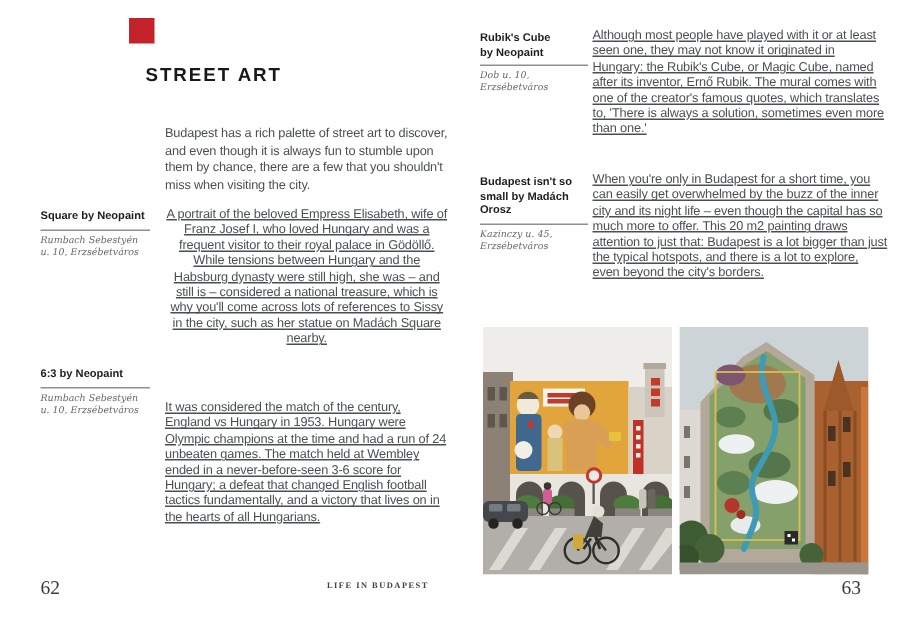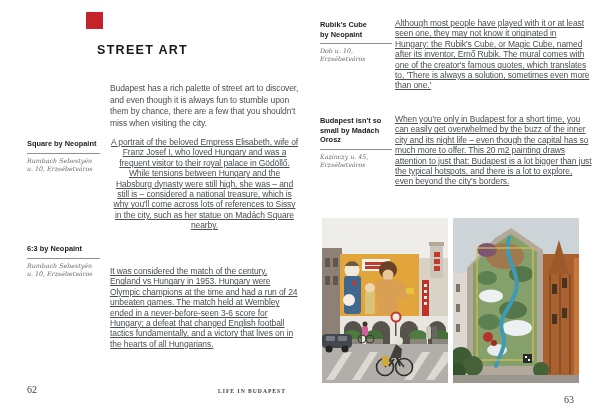--- a/index.html
+++ b/index.html
@@ -42,23 +42,23 @@
   .sA-side { top:20px; }  .sA-body { top:18px; }
   .sA-side .side-heading { width:56px; }
   .sB-side { top:116px; } .sB-body { top:114px; }
 
   .photo { position:absolute; top:218px; width:126px; height:165px; overflow:hidden; background:#e8e6e2; }
   .photo-1 { left:22px; } .photo-2 { left:153px; }
   .photo svg { display:block; }
 
   .page-num {
     position:absolute; top:384px;
-    font-family:"Liberation Serif", serif; font-size:10px; color:#3c3a36;
-  }
-  .num-left { left:27px; } .num-right { right:26px;margin-top:10px; }
+    font-family:"Liberation Serif", serif; font-size:13px; color:#3c3a36;
+  }
+  .num-left { left:27px; } .num-right { right:26px; }
   .footer-label {
     position:absolute; top:388px;
     font-family:"Liberation Serif", serif; font-weight:bold;
     font-size:5.6px; letter-spacing:1px; color:#44413c;
   }
   .label-left { left:218px; }
 </style>
 </head>
 <body>
 

